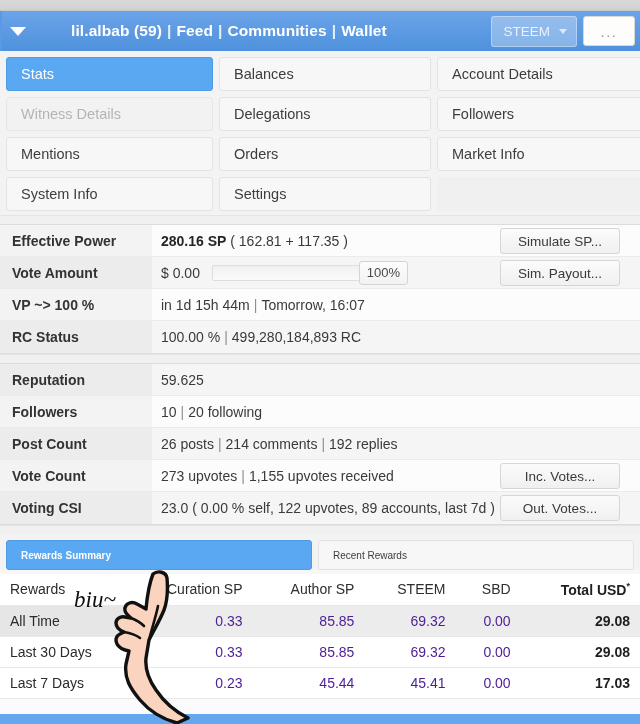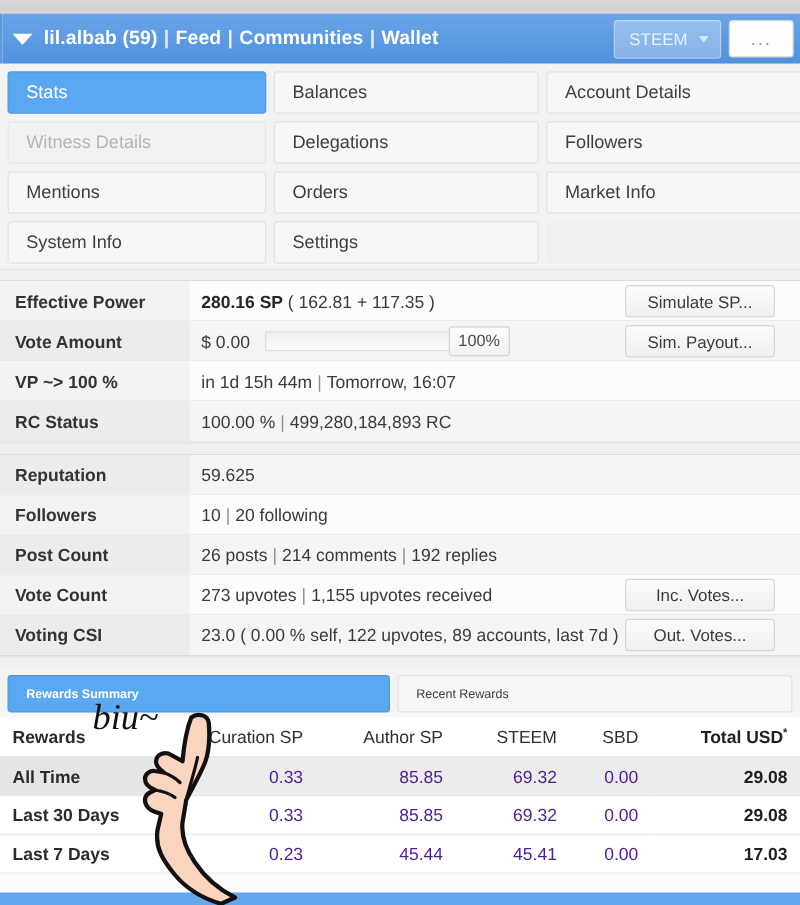--- a/index.html
+++ b/index.html
@@ -38,20 +38,21 @@
     border-top: 9px solid #ffffff;
     margin-right: 9px;
     flex: none;
   }
   .hdr-links {
     color: #ffffff;
     font-size: 15.5px;
     font-weight: bold;
     white-space: nowrap;
     letter-spacing: .1px;
+    margin-left: 36px;
   }
   .hdr-links .sep {
     font-weight: bold;
     opacity: .85;
     padding: 0 5px;
   }
   .hdr-spacer { flex: 1 1 auto; }
   .hdr-steem {
     background: rgba(255,255,255,.30);
     border: 1px solid rgba(255,255,255,.35);
@@ -233,21 +234,21 @@
     white-space: nowrap;
   }
   table.rwtable th {
     font-weight: normal;
     color: #2e2e2e;
     text-align: right;
     background: #ffffff;
   }
   table.rwtable th.lead, table.rwtable td.lead {
     text-align: left;
-    font-weight: bold;
+    font-weight: normal;
     color: #2b2b2b;
     width: 125px;
   }
   table.rwtable td { text-align: right; }
   table.rwtable tr.shade td { background: #ececec; }
   table.rwtable tr.shade td.lead { background: #e6e6e6; }
   table.rwtable td.total, table.rwtable th.total { font-weight: bold; color: #1f1f1f; }
   .sup { font-size: 9px; vertical-align: super; }
 
   .bottom-fill { height: 16px; background: #fbfbfb; }
@@ -260,23 +261,23 @@
 
   
   .hand {
     position: absolute;
     left: 92px; top: 568px;
     width: 120px; height: 156px;
     pointer-events: none;
   }
   .biu {
     position: absolute;
-    left: 74px; top: 558px;
+    left: 74px; top: 587px;
     font-family: "Liberation Serif", serif;
-    font-size: 29px;
+    font-size: 23px;
     font-style: italic;
     color: #101010;
     pointer-events: none;
   }
 </style>
 </head>
 <body>
 
 <div id="app">
 

